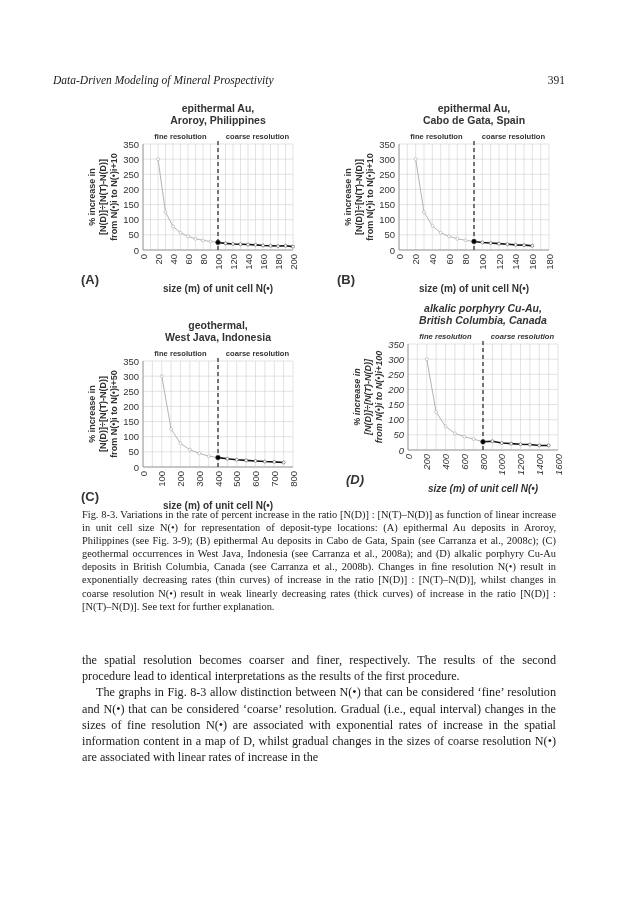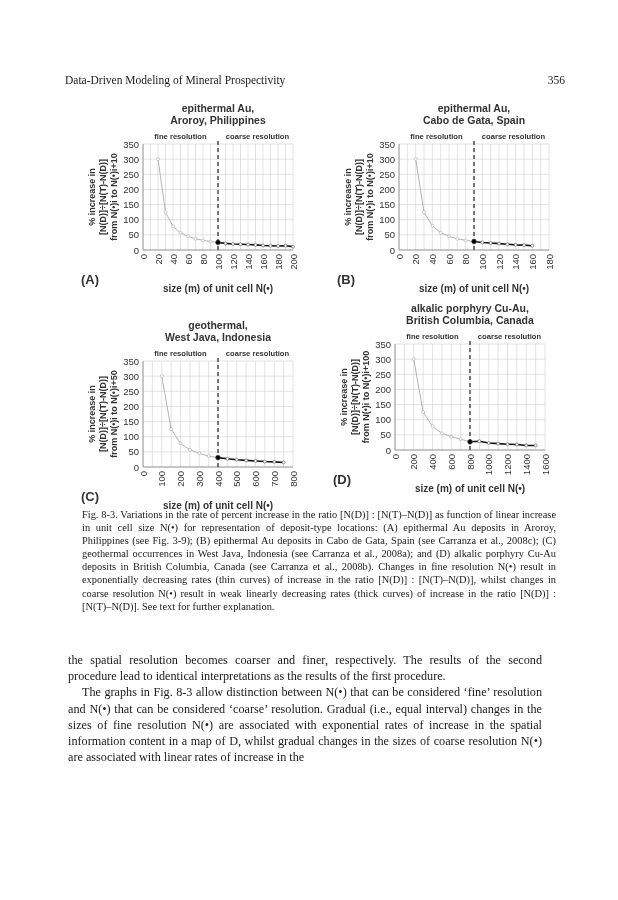--- a/index.html
+++ b/index.html
@@ -1,39 +1,39 @@
 <!DOCTYPE html>
 <html><head>
 <meta charset="utf-8">
 <style>
   html, body { margin: 0; padding: 0; background: #ffffff; }
   body { width: 618px; height: 900px; position: relative; overflow: hidden;
          font-family: "Liberation Serif", serif; color: #1a1a1a; }
   .running-head { position: absolute; top: 74px; left: 53px; right: 53px; height: 16px;
                   font-size: 11.5px; }
-  .running-title { position: absolute; left: 12px; top: 0; }
+  .running-title { position: absolute; left: 0; top: 0; font-style: italic; }
   .page-number { position: absolute; right: 0; top: 0; }
   .figure { position: absolute; top: 98px; left: 53px; width: 512px; height: 400px; }
   .panel { position: absolute; width: 256px; height: 200px; text-align: center; }
   .panel svg { width: 256px; height: 200px; display: block; }
   .chart-text { font-family: "Liberation Sans", sans-serif; fill: #333; }
   .caption { position: absolute; top: 508px; left: 82px; width: 474px; font-size: 10.4px;
              line-height: 13.1px; text-align: justify; }
   .caption p { margin: 0; }
-  .body-text { position: absolute; top: 652px; left: 68px; width: 474px; font-size: 12.2px;
+  .body-text { position: absolute; top: 652px; left: 82px; width: 474px; font-size: 12.2px;
                line-height: 16.2px; text-align: justify; }
   .body-text p { margin: 0; }
   .body-text p.indent { text-indent: 14px; font-family: Liberation Serif, serif; }
 </style>
 </head>
 <body>
 
 <div class="running-head">
   <span class="running-title">Data-Driven Modeling of Mineral Prospectivity</span>
-  <span class="page-number">356</span>
+  <span class="page-number">391</span>
 </div>
 
 <div class="figure">
   <div class="panel" style="left:0;top:0;">
     <svg viewBox="0 0 256 200">
         <text x="165" y="14" text-anchor="middle" font-size="10.5" font-weight="bold" class="chart-text">epithermal Au,</text>
         <text x="165" y="26" text-anchor="middle" font-size="10.5" font-weight="bold" class="chart-text">Aroroy, Philippines</text>
         <text x="127.5" y="41" text-anchor="middle" font-size="7.6" font-weight="bold" class="chart-text">fine resolution</text>
         <text x="204.5" y="41" text-anchor="middle" font-size="7.6" font-weight="bold" class="chart-text">coarse resolution</text>
         <line x1="90" x2="90" y1="46" y2="152" stroke="#d0d0d0" stroke-width="0.6"></line>
@@ -263,21 +263,21 @@
         <circle cx="165" cy="142.61142857142858" r="2.4" fill="#000" stroke="#555" stroke-width="0.6"></circle>
         <circle cx="174.375" cy="143.82285714285715" r="1.5" fill="#fff" stroke="#555" stroke-width="0.6"></circle>
         <circle cx="183.75" cy="144.73142857142858" r="1.5" fill="#fff" stroke="#555" stroke-width="0.6"></circle>
         <circle cx="193.125" cy="145.33714285714285" r="1.5" fill="#fff" stroke="#555" stroke-width="0.6"></circle>
         <circle cx="202.5" cy="145.94285714285715" r="1.5" fill="#fff" stroke="#555" stroke-width="0.6"></circle>
         <circle cx="211.875" cy="146.54857142857142" r="1.5" fill="#fff" stroke="#555" stroke-width="0.6"></circle>
         <circle cx="221.25" cy="146.85142857142858" r="1.5" fill="#fff" stroke="#555" stroke-width="0.6"></circle>
         <circle cx="230.625" cy="147.45714285714286" r="1.5" fill="#fff" stroke="#555" stroke-width="0.6"></circle>
       </svg>
   </div>
-  <div class="panel" style="left:252px;top:200px;">
+  <div class="panel" style="left:265px;top:200px;font-style:italic;">
     <svg viewBox="0 0 256 200">
         <text x="165" y="14" text-anchor="middle" font-size="10.5" font-weight="bold" class="chart-text">alkalic porphyry Cu-Au,</text>
         <text x="165" y="26" text-anchor="middle" font-size="10.5" font-weight="bold" class="chart-text">British Columbia, Canada</text>
         <text x="127.5" y="41" text-anchor="middle" font-size="7.6" font-weight="bold" class="chart-text">fine resolution</text>
         <text x="204.5" y="41" text-anchor="middle" font-size="7.6" font-weight="bold" class="chart-text">coarse resolution</text>
         <line x1="90" x2="90" y1="46" y2="152" stroke="#d0d0d0" stroke-width="0.6"></line>
         <line x1="99.375" x2="99.375" y1="46" y2="152" stroke="#d0d0d0" stroke-width="0.6"></line>
         <line x1="108.75" x2="108.75" y1="46" y2="152" stroke="#d0d0d0" stroke-width="0.6"></line>
         <line x1="118.125" x2="118.125" y1="46" y2="152" stroke="#d0d0d0" stroke-width="0.6"></line>
         <line x1="127.5" x2="127.5" y1="46" y2="152" stroke="#d0d0d0" stroke-width="0.6"></line>

